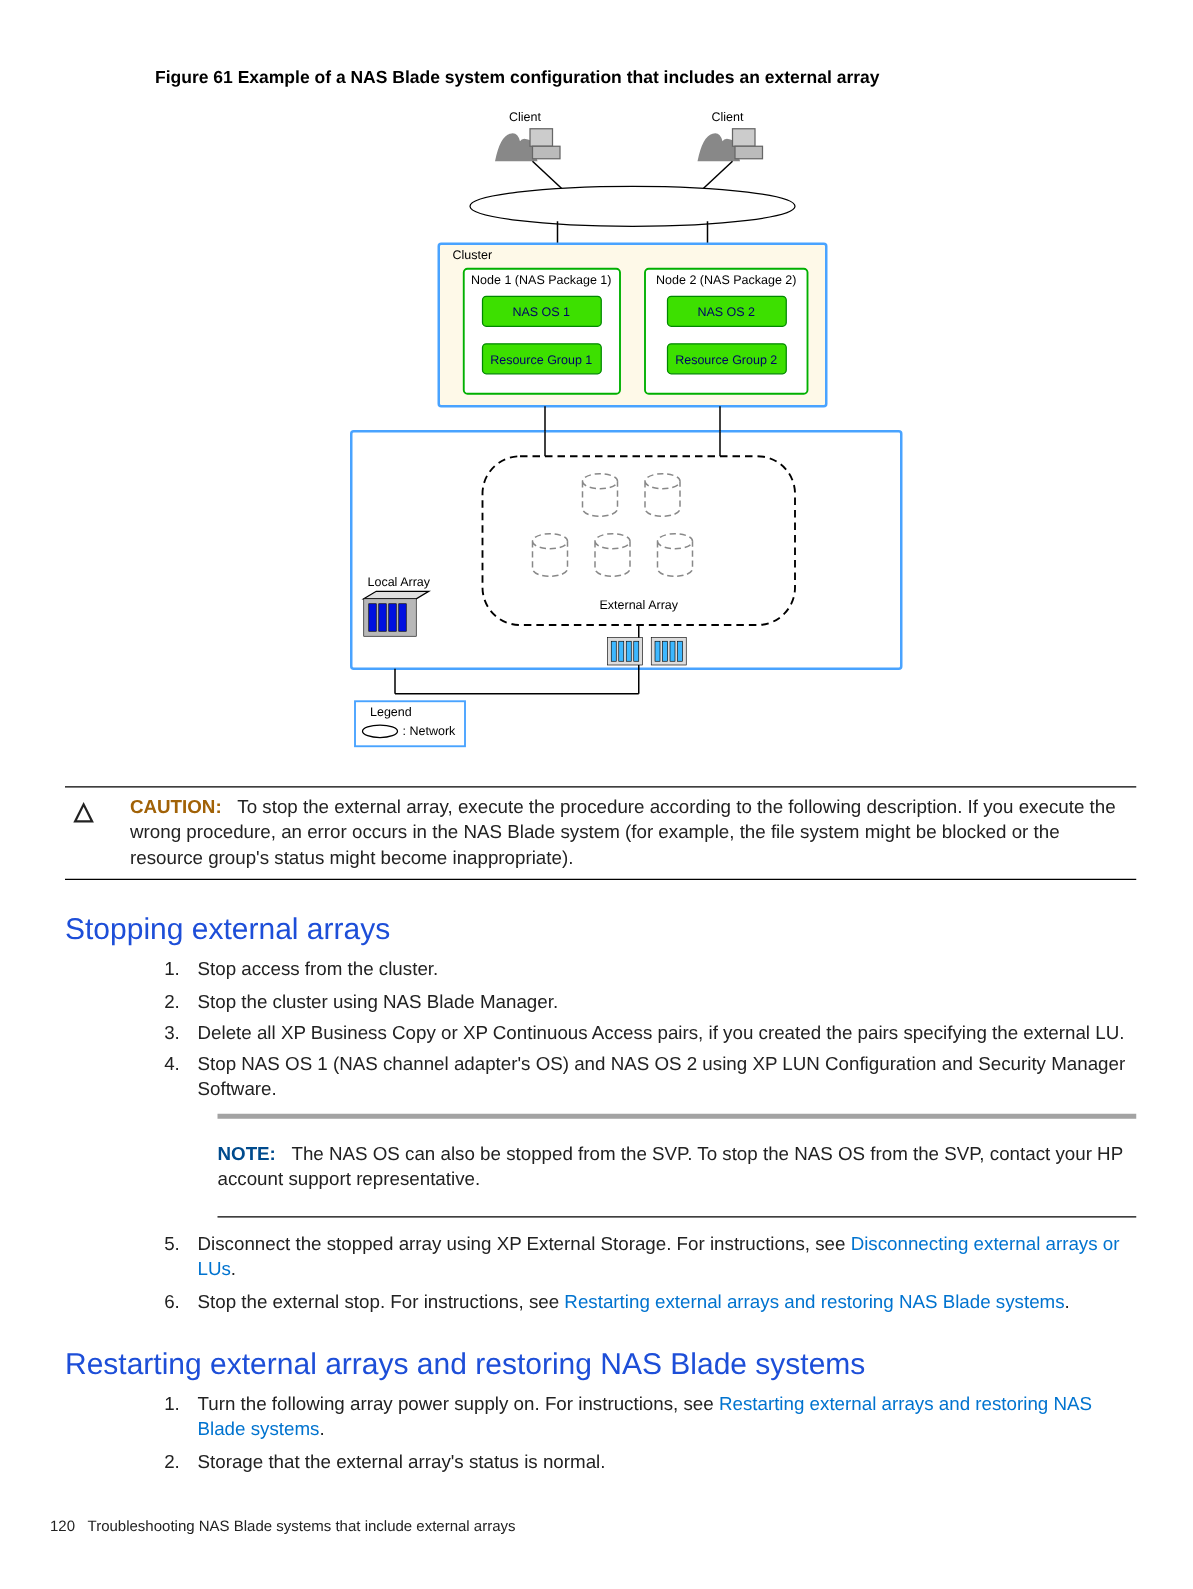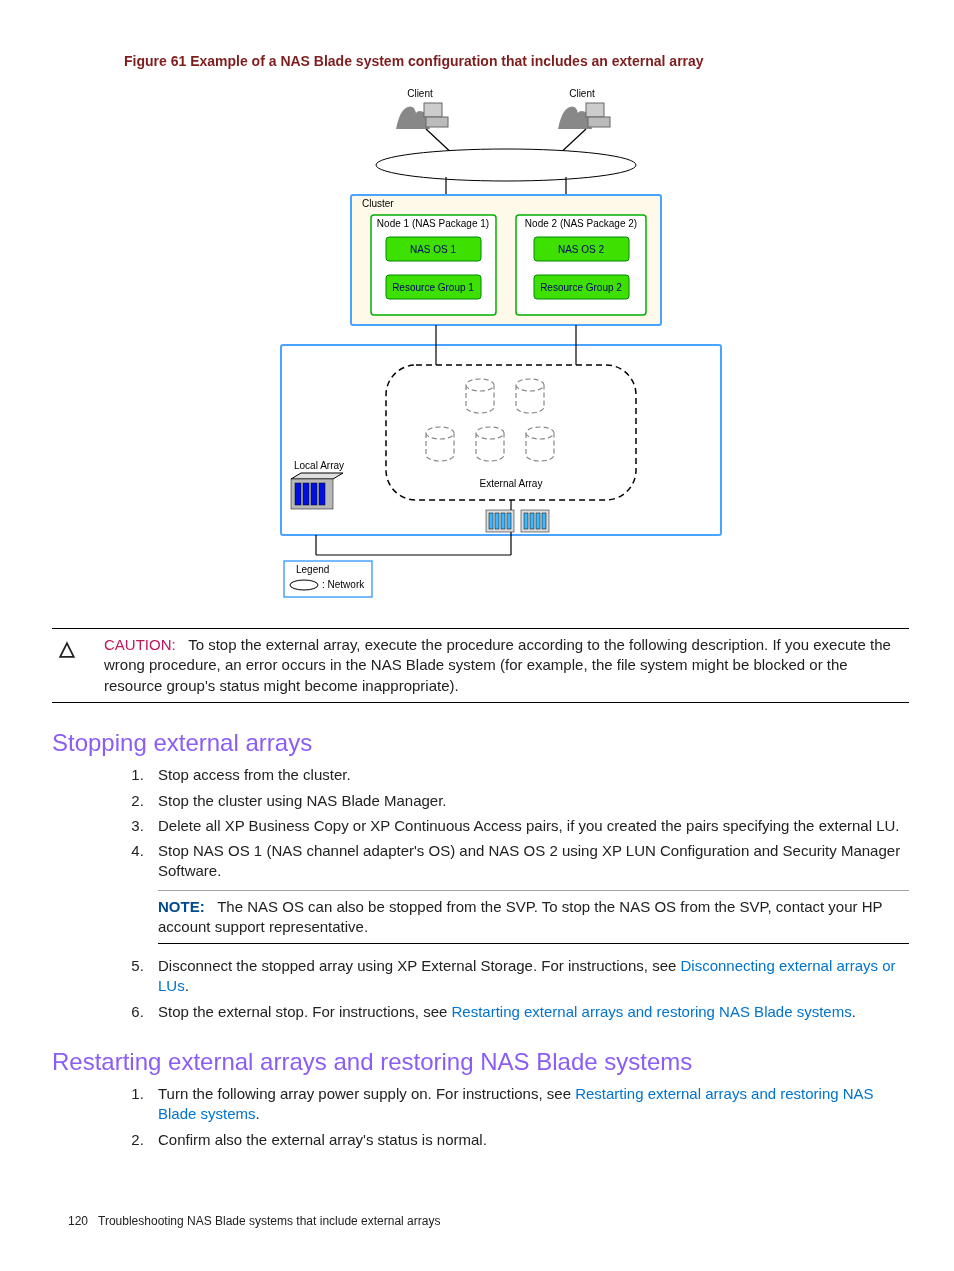--- a/index.html
+++ b/index.html
@@ -9,21 +9,21 @@
     margin: 0;
     background: #fff;
     width: 954px;
     height: 1271px;
     position: relative;
     box-sizing: border-box;
     padding: 52px 45px 40px 52px;
     line-height: 1.35;
   }
   .figure-title {
-    color: #7f1d1d;
+    color: #000000;
     font-weight: bold;
     font-size: 14px;
     margin-bottom: 14px;
     margin-left: 72px;
   }
   .diagram {
     width: 490px;
     margin: 6px auto 18px auto;
     position: relative;
     text-align: center;
@@ -51,52 +51,52 @@
     display: flex;
     gap: 22px;
   }
   .caution-icon {
     font-size: 20px;
     font-weight: bold;
     flex: 0 0 30px;
     text-align: center;
   }
   .caution-text .label {
-    color: #be185d;
-    font-weight: normal;
+    color: #a16207;
+    font-weight: bold;
   }
   h2 {
-    color: #8b5cf6;
+    color: #1d4ed8;
     font-weight: normal;
     font-size: 24px;
     margin: 24px 0 6px 0;
   }
   ol {
     margin: 4px 0 18px 72px;
     padding-left: 24px;
   }
   ol li {
     padding-left: 10px;
     margin-bottom: 5px;
   }
   .note-box {
-    border-top: 1px solid #a3a3a3;
+    border-top: 4px solid #a3a3a3;
     border-bottom: 1px solid #000;
-    padding: 6px 0;
-    margin: 8px 0 12px 0;
+    padding: 19px 0;
+    margin: 8px 0 12px 16px;
   }
   .note-box .label {
     color: #004b8d;
     font-weight: bold;
   }
   a.link { color: #0073cf; text-decoration: none; cursor: pointer; }
   .footer {
     position: absolute;
     bottom: 42px;
-    left: 68px;
+    left: 40px;
     font-size: 12px;
     color: #222;
   }
 </style>
 </head>
 <body>
 
 <div class="figure-title">Figure 61 Example of a NAS Blade system configuration that includes an external array</div>
 
 <div class="diagram">
@@ -227,19 +227,19 @@
   <li>
     <span>Stop the external stop. For instructions, see </span><a class="link">Restarting external arrays and restoring NAS Blade systems</a><span>.</span>
   </li>
 </ol>
 
 <h2>Restarting external arrays and restoring NAS Blade systems</h2>
 <ol>
   <li>
     <span>Turn the following array power supply on. For instructions, see </span><a class="link">Restarting external arrays and restoring NAS Blade systems</a><span>.</span>
   </li>
-  <li>Confirm also the external array's status is normal.</li>
+  <li>Storage that the external array's status is normal.</li>
 </ol>
 
 <div class="footer">
   <span>120</span>
   &nbsp;&nbsp;<span>Troubleshooting NAS Blade systems that include external arrays</span>
 </div>
 
 </body></html>

